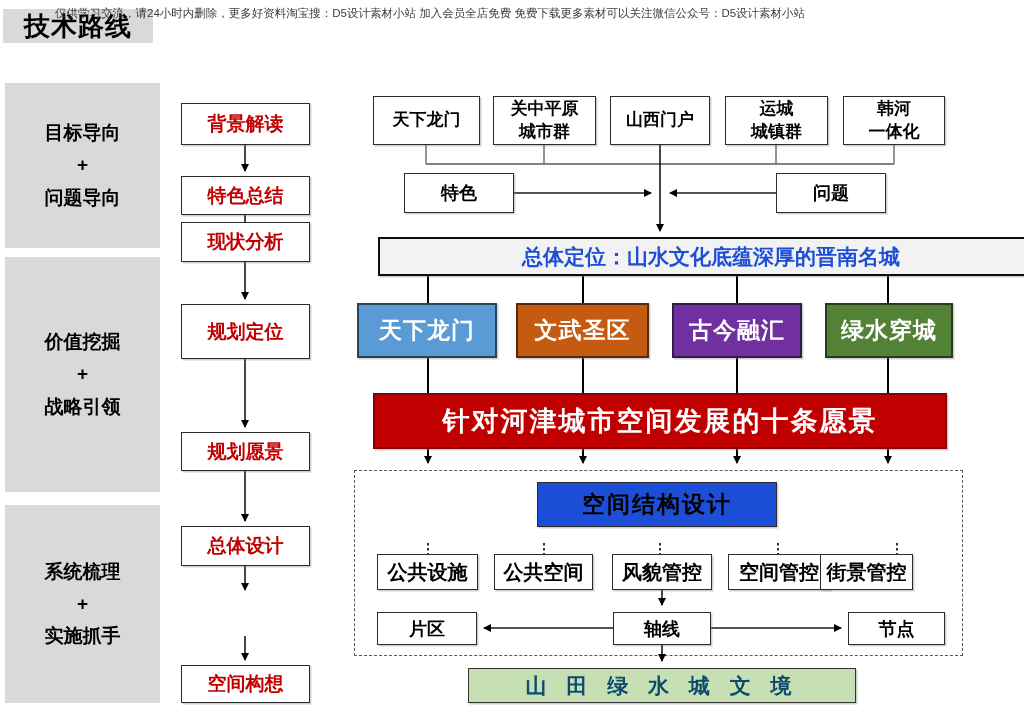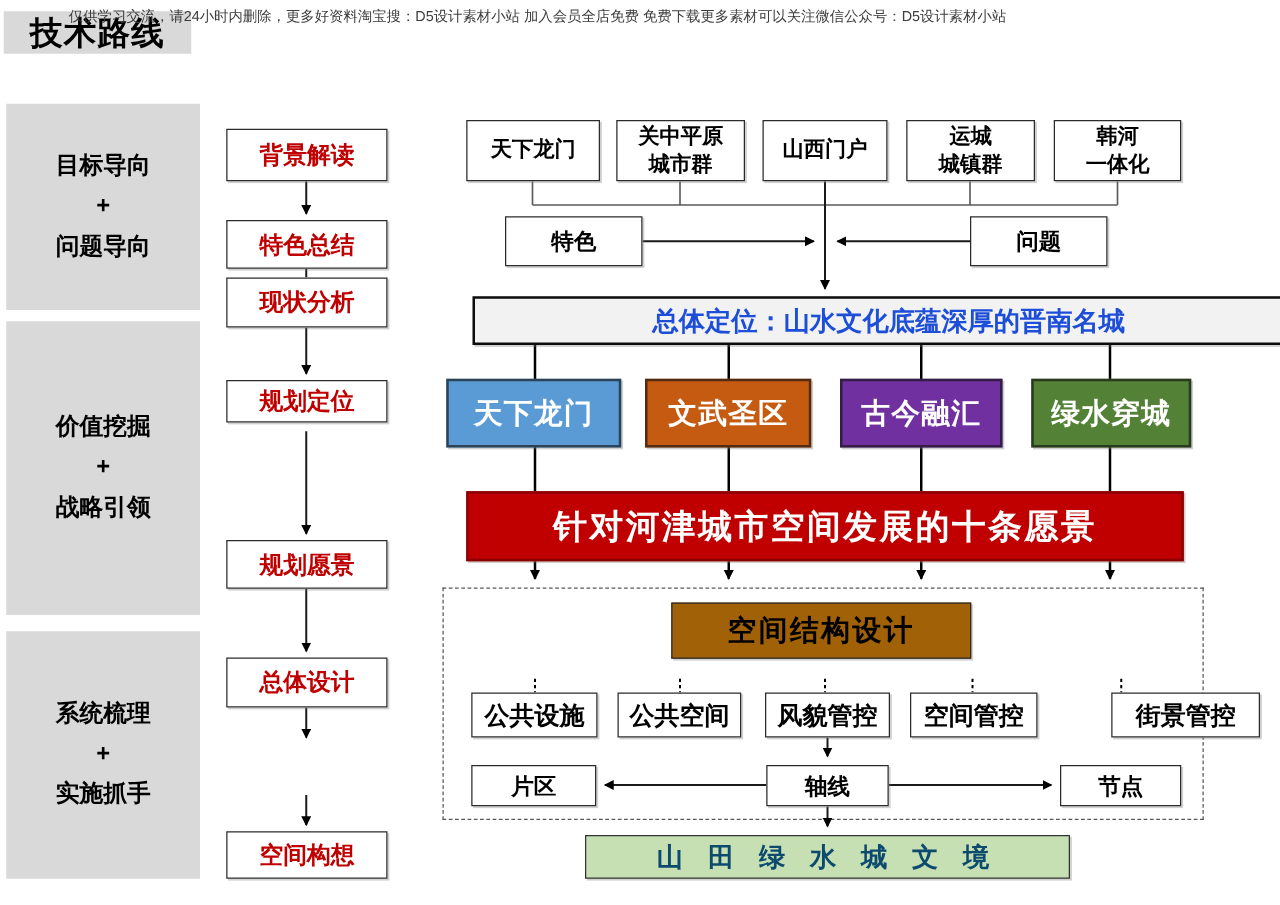--- a/index.html
+++ b/index.html
@@ -35,21 +35,21 @@
   }
   .theme{top:303px;height:55px;color:#fff;font-size:23px;border:2px solid rgba(20,20,20,0.65);letter-spacing:1px;}
   .vision{
     left:373px;top:393px;width:574px;height:56px;color:#fff;font-size:27px;
     border:2px solid #8a0000;letter-spacing:2px;
   }
   .dashed{
     left:354px;top:470px;width:609px;height:186px;background:transparent;
     border:1.6px dashed #595959;z-index:1;
   }
-  .structure{left:537px;top:482px;width:240px;height:45px;background:#a16207;font-size:23px;letter-spacing:2px;}
+  .structure{left:537px;top:482px;width:240px;height:45px;background:#1d4ed8;font-size:23px;letter-spacing:2px;}
   .ctrl{top:554px;height:36px;font-size:20px;}
   .level{top:612px;height:33px;font-size:18px;}
   .outcome{
     left:468px;top:668px;width:388px;height:35px;color:#0c4a6e;font-size:21px;
     border:1.6px solid #333;letter-spacing:7px;
   }
   svg.lines{position:absolute;left:0;top:0;width:1024px;height:724px;z-index:2;}
 </style>
 </head>
 <body>
@@ -122,21 +122,21 @@
   <div class="abs panel" style="top: 257px; height: 235px; white-space: pre-line;">价值挖掘
 +
 战略引领</div>
   <div class="abs panel" style="top: 505px; height: 198px; white-space: pre-line;">系统梳理
 +
 实施抓手</div>
 
   <div class="abs box flow" style="top: 103px; height: 42px; white-space: pre-line;">背景解读</div>
   <div class="abs box flow" style="top: 176px; height: 39px; white-space: pre-line;">特色总结</div>
   <div class="abs box flow" style="top: 222px; height: 40px; white-space: pre-line;">现状分析</div>
-  <div class="abs box flow" style="top: 304px; height: 34px; white-space: pre-line;">规划定位</div>
+  <div class="abs box flow" style="top: 304px; height: 55px; white-space: pre-line;">规划定位</div>
   <div class="abs box flow" style="top: 432px; height: 39px; white-space: pre-line;">规划愿景</div>
   <div class="abs box flow" style="top: 526px; height: 40px; white-space: pre-line;">总体设计</div>
   <div class="abs box flow" style="top: 665px; height: 38px; white-space: pre-line;">空间构想</div>
 
   <div class="abs box ctx" style="left: 373px; width: 107px; white-space: pre-line;">天下龙门</div>
   <div class="abs box ctx" style="left: 493px; width: 103px; white-space: pre-line;">关中平原
 城市群</div>
   <div class="abs box ctx" style="left: 610px; width: 100px; white-space: pre-line;">山西门户</div>
   <div class="abs box ctx" style="left: 725px; width: 103px; white-space: pre-line;">运城
 城镇群</div>
@@ -156,21 +156,21 @@
   <div class="abs box vision" style="white-space: pre-line; background-color: rgb(192, 0, 0);">针对河津城市空间发展的十条愿景</div>
 
   <div class="abs dashed"></div>
 
   <div class="abs box structure" style="white-space: pre-line;">空间结构设计</div>
 
   <div class="abs box ctrl" style="left: 377px; width: 101px; white-space: pre-line;">公共设施</div>
   <div class="abs box ctrl" style="left: 494px; width: 99px; white-space: pre-line;">公共空间</div>
   <div class="abs box ctrl" style="left: 612px; width: 100px; white-space: pre-line;">风貌管控</div>
   <div class="abs box ctrl" style="left: 728px; width: 102px; white-space: pre-line;">空间管控</div>
-  <div class="abs box ctrl" style="left: 889px; width: 119px; white-space: pre-line;">街景管控</div>
+  <div class="abs box ctrl" style="left: 820px; width: 93px; white-space: pre-line;">街景管控</div>
 
   <div class="abs box level" style="left: 377px; width: 100px; white-space: pre-line;">片区</div>
   <div class="abs box level" style="left: 613px; width: 98px; white-space: pre-line;">轴线</div>
   <div class="abs box level" style="left: 848px; width: 97px; white-space: pre-line; text-align: center;">节点</div>
 
   <div class="abs box outcome" style="white-space: pre-line; background-color: rgb(198, 224, 180);">山 田 绿 水 城 文 境</div>
 
 </div>
 
 </body></html>

